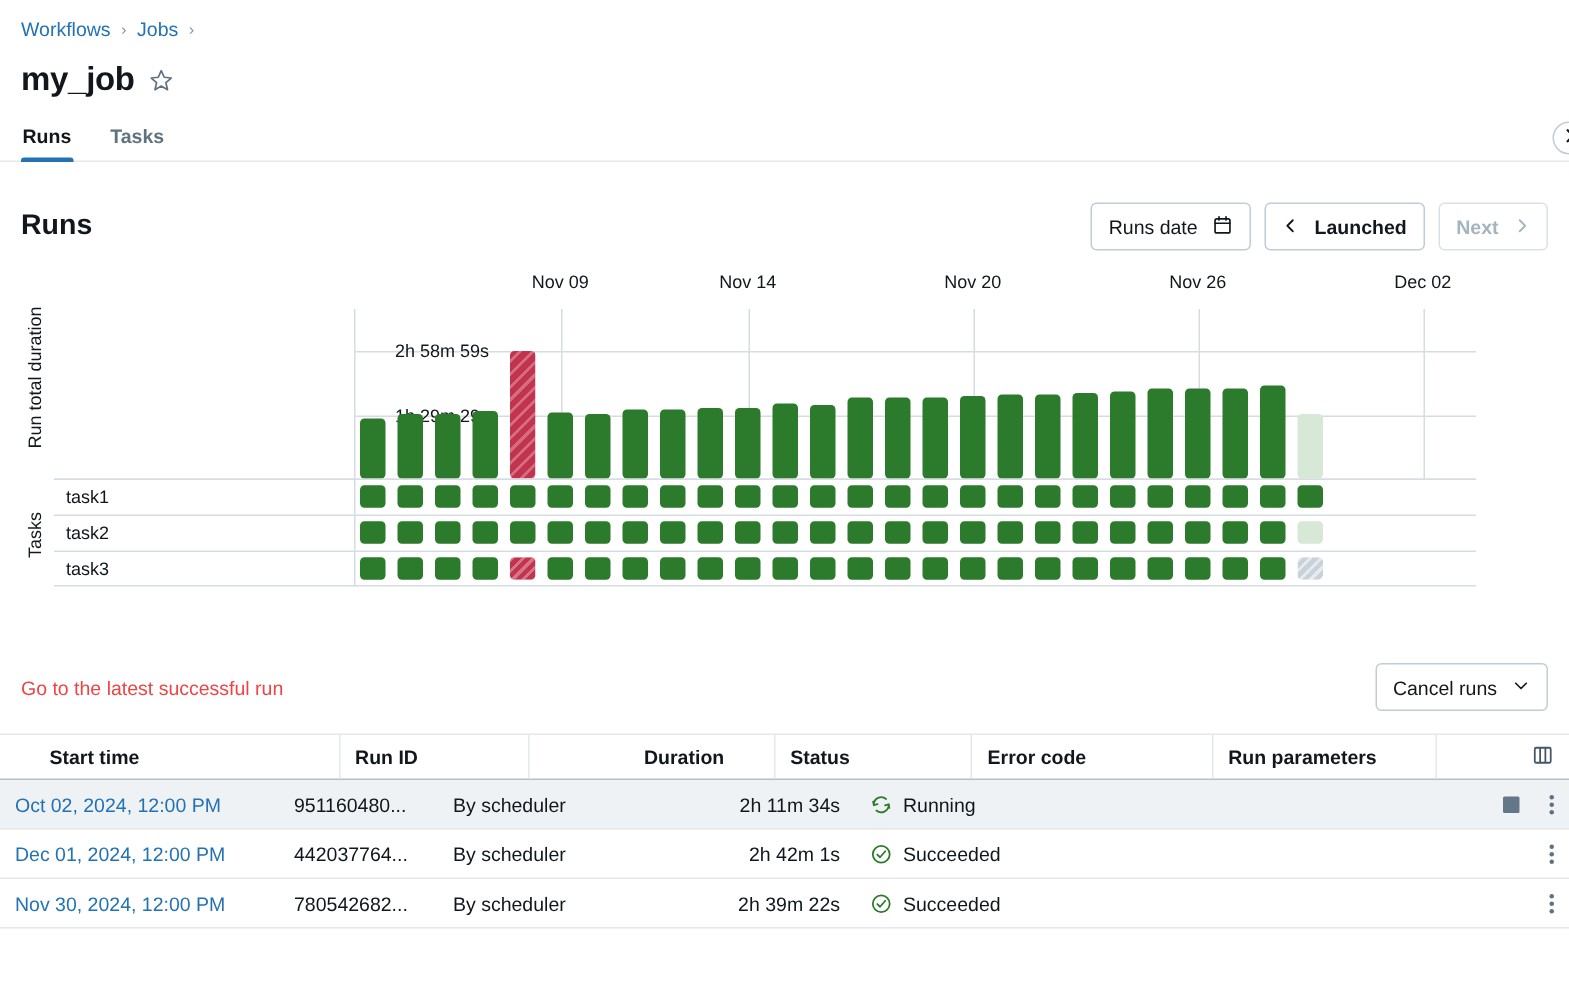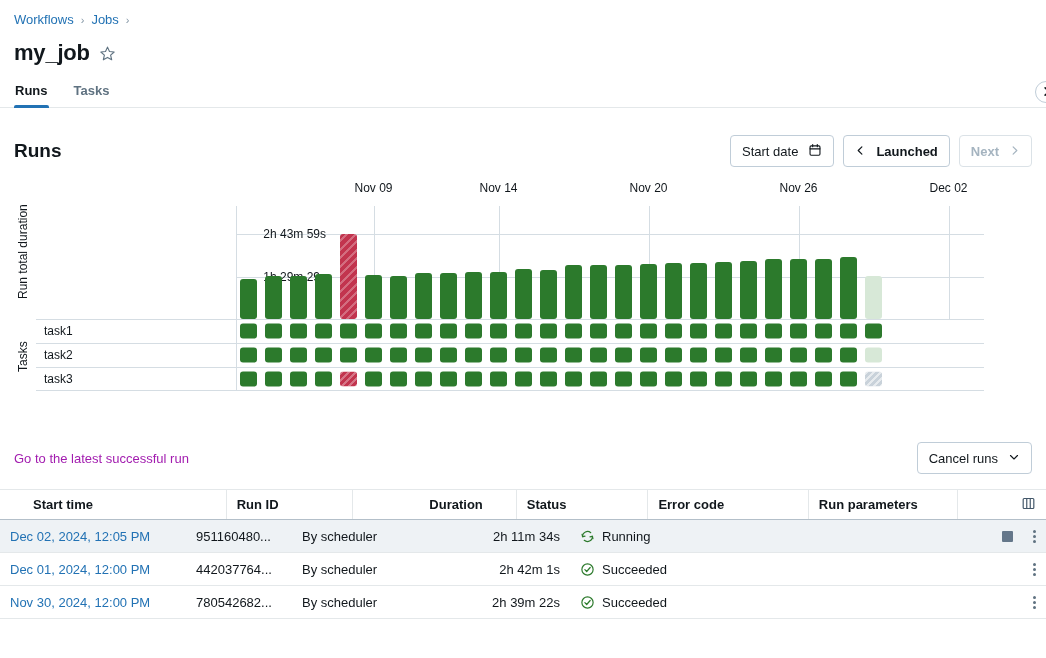--- a/index.html
+++ b/index.html
@@ -137,21 +137,21 @@
       -45deg,
       rgba(255,255,255,0.55) 0px, rgba(255,255,255,0.55) 2px,
       rgba(255,255,255,0) 2px, rgba(255,255,255,0) 5px);
   }
 
   
   .subactions {
     display: flex; align-items: center; justify-content: space-between;
     padding: 0 14px; margin-top: 50px; height: 32px;
   }
-  .link { color: #a21caf; font-size: 13px; cursor: pointer; }
+  .link { color: #ef4444; font-size: 13px; cursor: pointer; }
 
   
   .table { margin-top: 15px; width: 100%; border-top: 1px solid #e4e8ea; }
   .trow { display: flex; align-items: center; height: 33px; border-bottom: 1px solid #e4e8ea; }
   .trow.header { height: 30px; border-bottom: 1px solid #b3bfc9; }
   .trow.selected { background: #eef2f5; }
   .tcell { font-size: 13px; padding: 0 10px; display: flex; align-items: center; height: 100%; }
   .tcell.hdr { font-weight: bold; color: #11171c; border-left: 1px solid #e4e8ea; margin-left: 23px; }
   .tcell.hdr:first-child { border-left: none; }
   .c-start { width: 186px; }
@@ -198,21 +198,21 @@
         <polyline points="9,4 17,12 9,20"></polyline>
       </svg>
     </span>
   </div>
 </div>
 
 <div class="runs-head">
   <div class="runs-title">Runs</div>
   <div class="runs-actions">
     <div class="btn">
-      <span>Start date</span>
+      <span>Runs date</span>
       <span>
         <svg width="14" height="14" viewBox="0 0 24 24" fill="none" stroke="#11171c" stroke-width="1.9" stroke-linecap="round">
           <rect x="3.5" y="5" width="17" height="16" rx="2"></rect>
           <line x1="3.5" y1="10" x2="20.5" y2="10"></line>
           <line x1="8" y1="2.6" x2="8" y2="6.4"></line>
           <line x1="16" y1="2.6" x2="16" y2="6.4"></line>
         </svg>
       </span>
     </div>
     <div class="btn">
@@ -243,21 +243,21 @@
         <div class="xtick" style="left: 337.5px; top: 4px;">Nov 09</div>
         <div class="xtick" style="left: 462.5px; top: 4px;">Nov 14</div>
         <div class="xtick" style="left: 612.5px; top: 4px; text-align: right;">Nov 20</div>
         <div class="xtick" style="left: 762.5px; top: 4px;">Nov 26</div>
         <div class="xtick" style="left: 912.5px; top: 4px;">Dec 02</div>
       </div>
 
     <div class="duration-area" id="durationArea">
       <div class="plot-left-border"></div>
     <div class="hline" style="top: 28.252px;"></div>
-        <div class="ylabel" style="top: 28.252px; right: 650px;">2h 43m 59s</div>
+        <div class="ylabel" style="top: 28.252px; right: 650px;">2h 58m 59s</div>
         <div class="hline" style="top: 70.6299px;"></div>
         <div class="ylabel" style="top: 70.6299px; right: 650px;">1h 29m 29s</div>
         <div class="vline" style="left: 337.5px;"></div>
         <div class="vline" style="left: 462.5px;"></div>
         <div class="vline" style="left: 612.5px;"></div>
         <div class="vline" style="left: 762.5px;"></div>
         <div class="vline" style="left: 912.5px;"></div>
         <div class="hline" style="top: 113px; left: 0px;"></div>
         <div class="bars-layer">
           <div class="bar succeeded" style="left: 204.25px; width: 16.5px; height: 39.8526px; bottom: 0px;"></div>
@@ -414,21 +414,21 @@
           <rect x="3.5" y="4" width="17" height="16" rx="1.5"></rect>
           <line x1="9.2" y1="4" x2="9.2" y2="20"></line>
           <line x1="14.8" y1="4" x2="14.8" y2="20"></line>
         </svg>
       </span>
     </div>
   </div>
   <div id="tableBody">
       <div class="trow selected">
         <div class="tcell c-start">
-          <span class="cell-link">Dec 02, 2024, 12:05 PM</span>
+          <span class="cell-link">Oct 02, 2024, 12:00 PM</span>
         </div>
         <div class="tcell c-runid">
           <span>951160480...</span>
         </div>
         <div class="tcell c-launched">
           <span>By scheduler</span>
         </div>
         <div class="tcell c-duration">
           <span>2h 11m 34s</span>
         </div>

